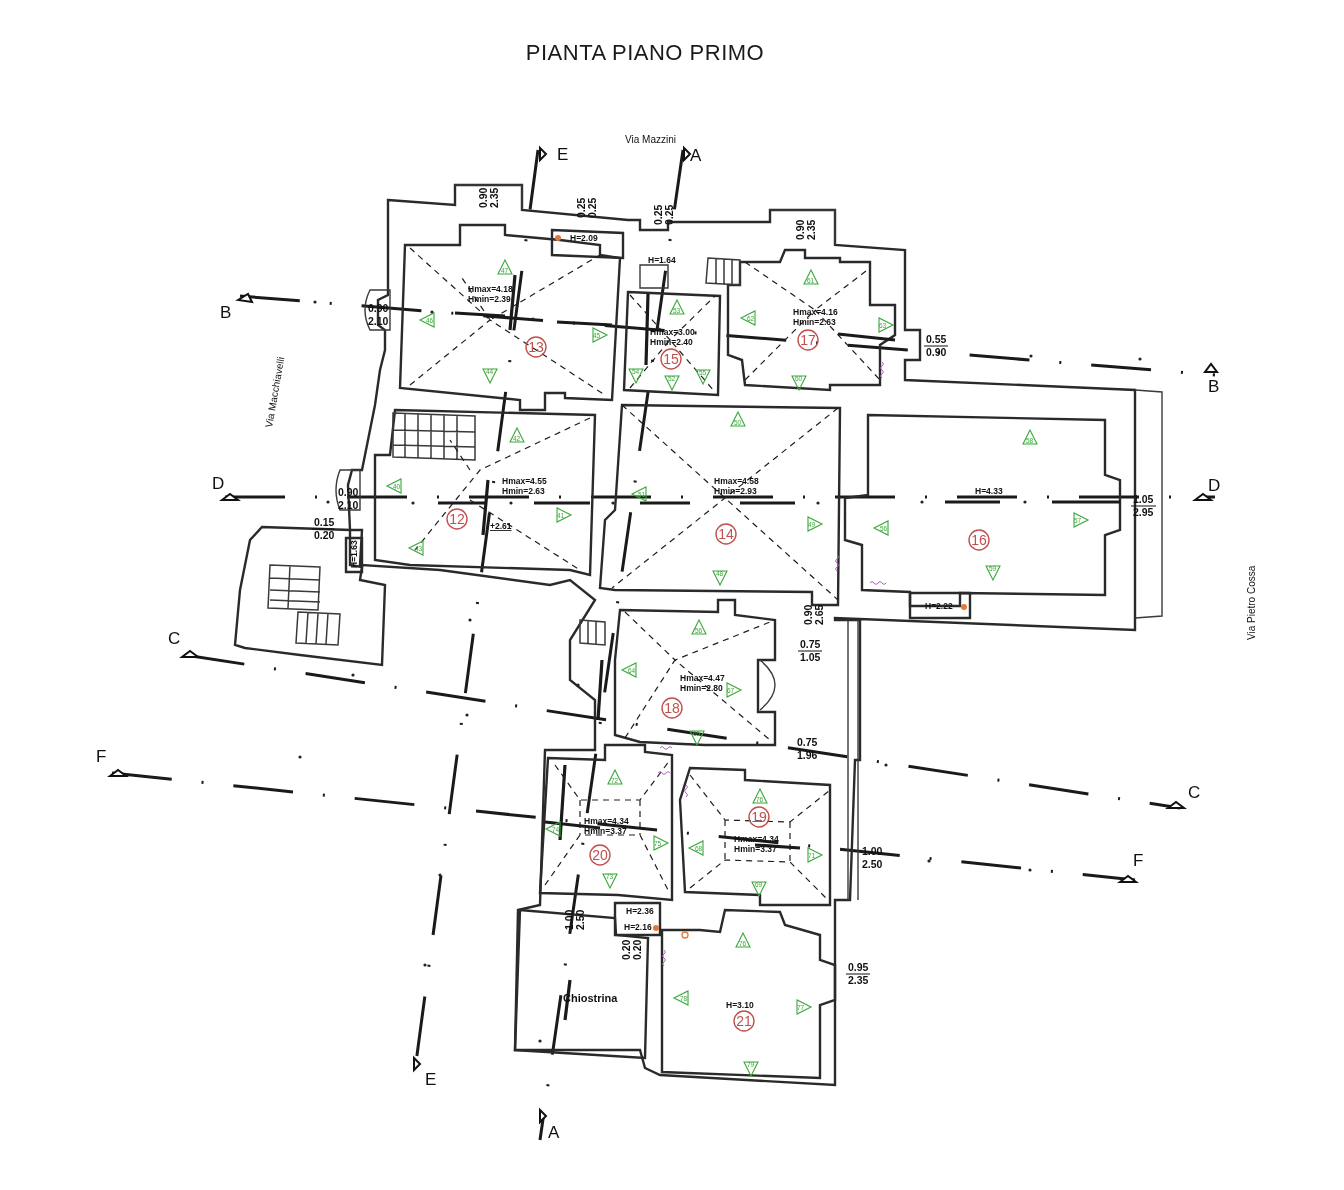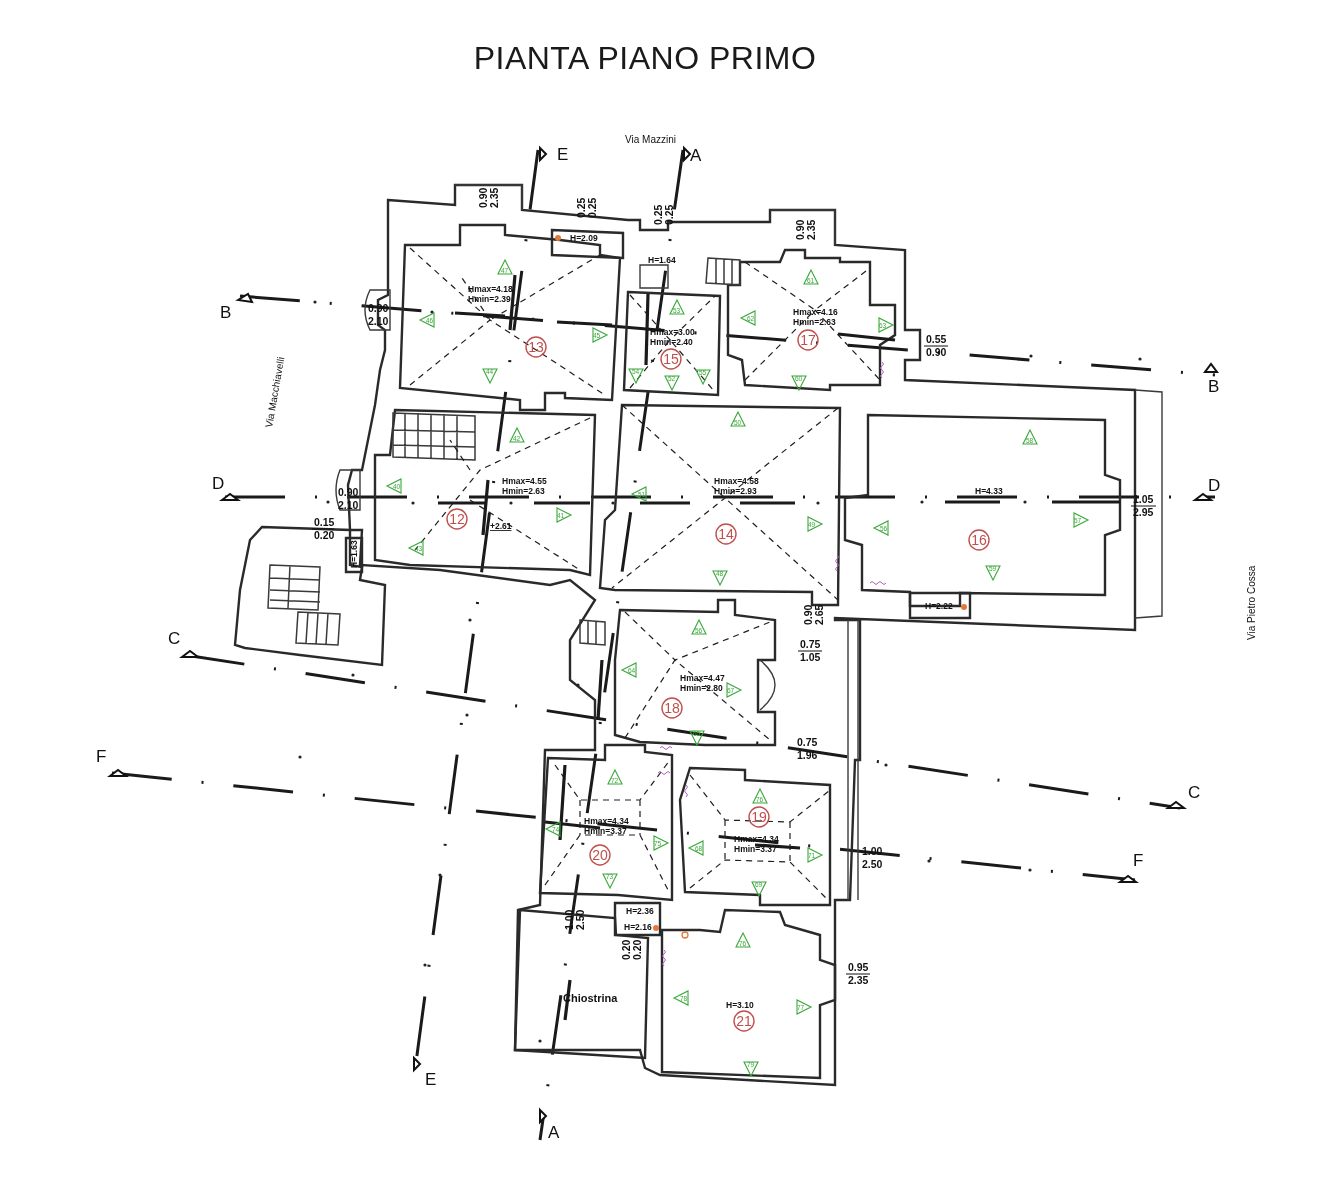--- a/index.html
+++ b/index.html
@@ -1,17 +1,17 @@
 <!DOCTYPE html>
 <html><head>
 <meta charset="utf-8">
 <style>
   html, body { margin:0; padding:0; background:#ffffff; }
   body { width:1344px; height:1190px; position:relative; overflow:hidden; font-family:"Liberation Sans", sans-serif; }
-  .title { position:absolute; left:0; width:1290px; top:40px; text-align:center; font-size:32px; color:#1a1a1a; letter-spacing:0.5px; font-family:"Liberation Sans", sans-serif; }
+  .title { position:absolute; left:0; width:1290px; top:40px; text-align:center; font-size:22px; color:#1a1a1a; letter-spacing:0.5px; font-family:"Liberation Sans", sans-serif; }
   svg { position:absolute; left:0; top:0; }
   .wall { fill:none; stroke:#2a2a2a; stroke-width:2.4; stroke-linejoin:miter; }
   .thin { fill:none; stroke:#3a3a3a; stroke-width:1.4; }
   .dash { fill:none; stroke:#1e1e1e; stroke-width:1.2; stroke-dasharray:6 5; }
   .section { fill:none; stroke:#1a1a1a; stroke-width:3; stroke-dasharray:60 30 2 30; }
   .cutline { stroke:#1a1a1a; stroke-width:3.2; }
   .stairs { fill:none; stroke:#3a3a3a; stroke-width:1.5; }
   .lbl { font-family:"Liberation Sans", sans-serif; fill:#111; }
   .hh { font-size:8.5px; font-weight:bold; }
   .dim { font-size:10.5px; font-weight:bold; }

